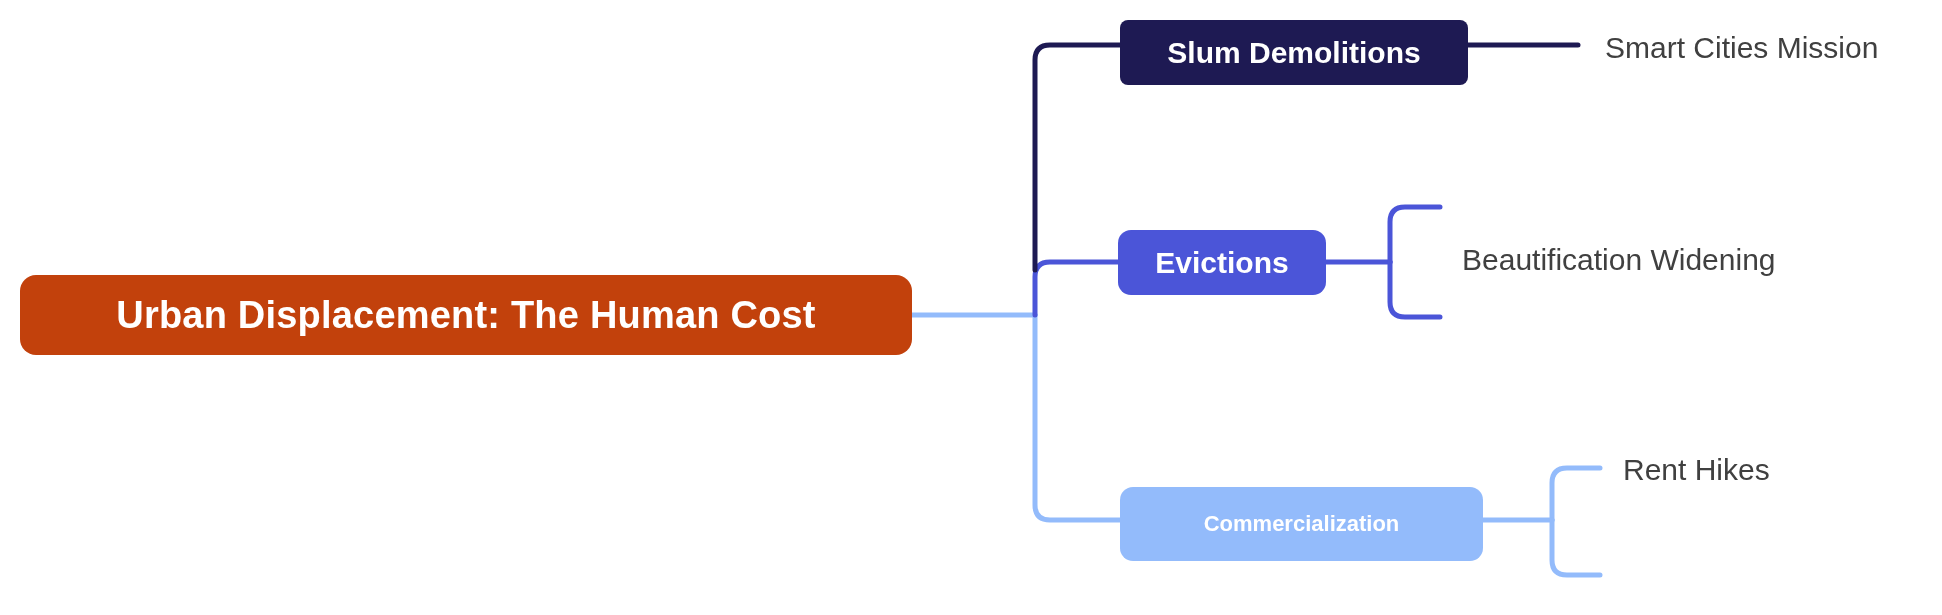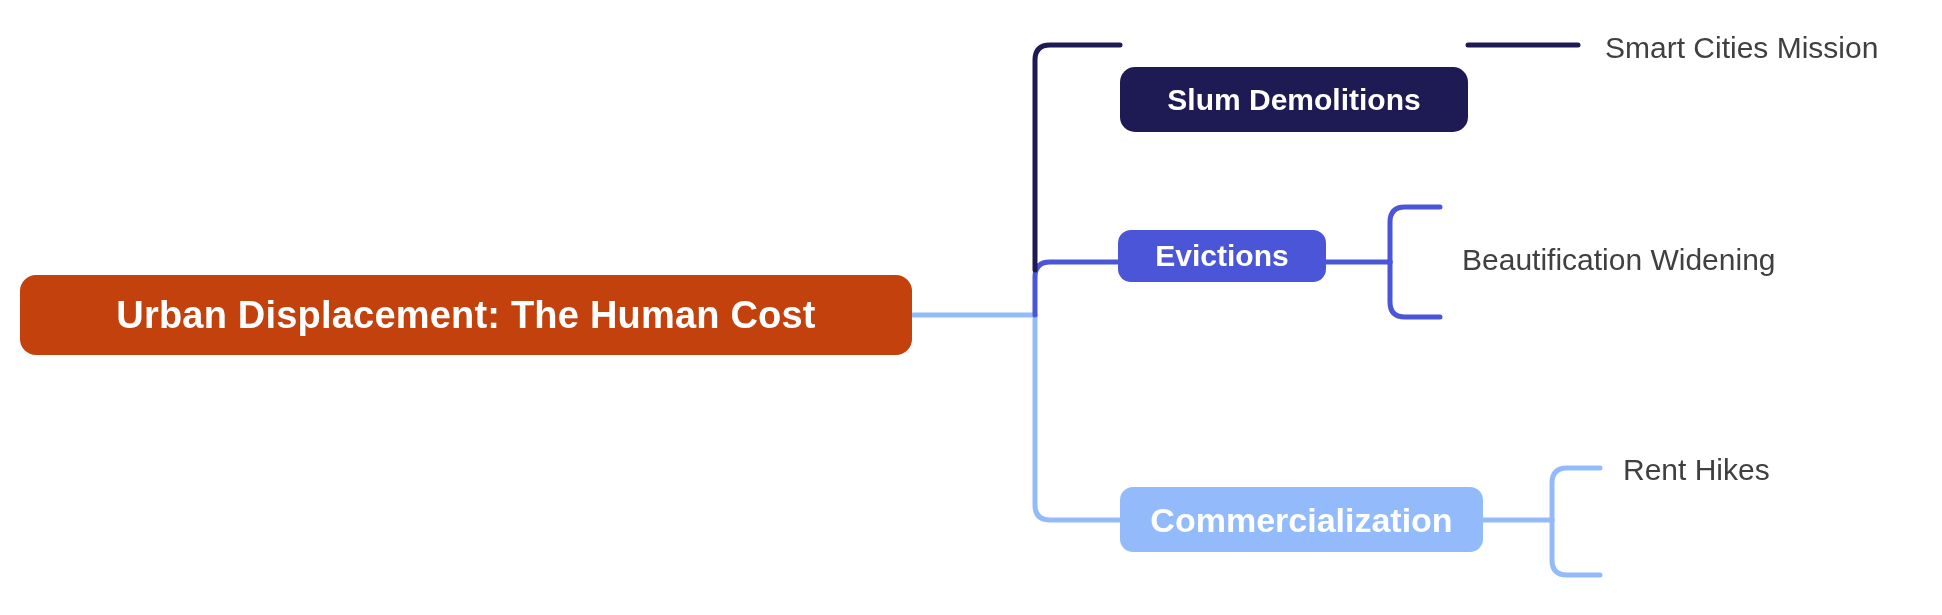--- a/index.html
+++ b/index.html
@@ -44,42 +44,41 @@
     border-radius: 16px;
     background: #c2410c;
     font-size: 38px;
     letter-spacing: 0.2px;
   }
   .node-branch1 {
     left: 1120px;
     top: 20px;
     width: 348px;
     height: 65px;
-    border-radius: 15px;
+    border-radius: 8px;
     background: #1e1a53;
     font-size: 30px;
-    margin-top: 47px;
   }
   .node-branch2 {
     left: 1118px;
     top: 230px;
     width: 208px;
-    height: 52px;
+    height: 65px;
     border-radius: 13px;
     background: #4b55d8;
     font-size: 30px;
   }
   .node-branch3 {
     left: 1120px;
     top: 487px;
     width: 363px;
-    height: 65px;
+    height: 74px;
     border-radius: 13px;
     background: #93bbfb;
-    font-size: 34px;
+    font-size: 22px;
   }
   .leaf {
     position: absolute;
     color: #404040;
     font-size: 30px;
     font-weight: normal;
     white-space: nowrap;
     line-height: 1;
   }
   .leaf-smart-cities { left: 1605px; top: 33px; }

